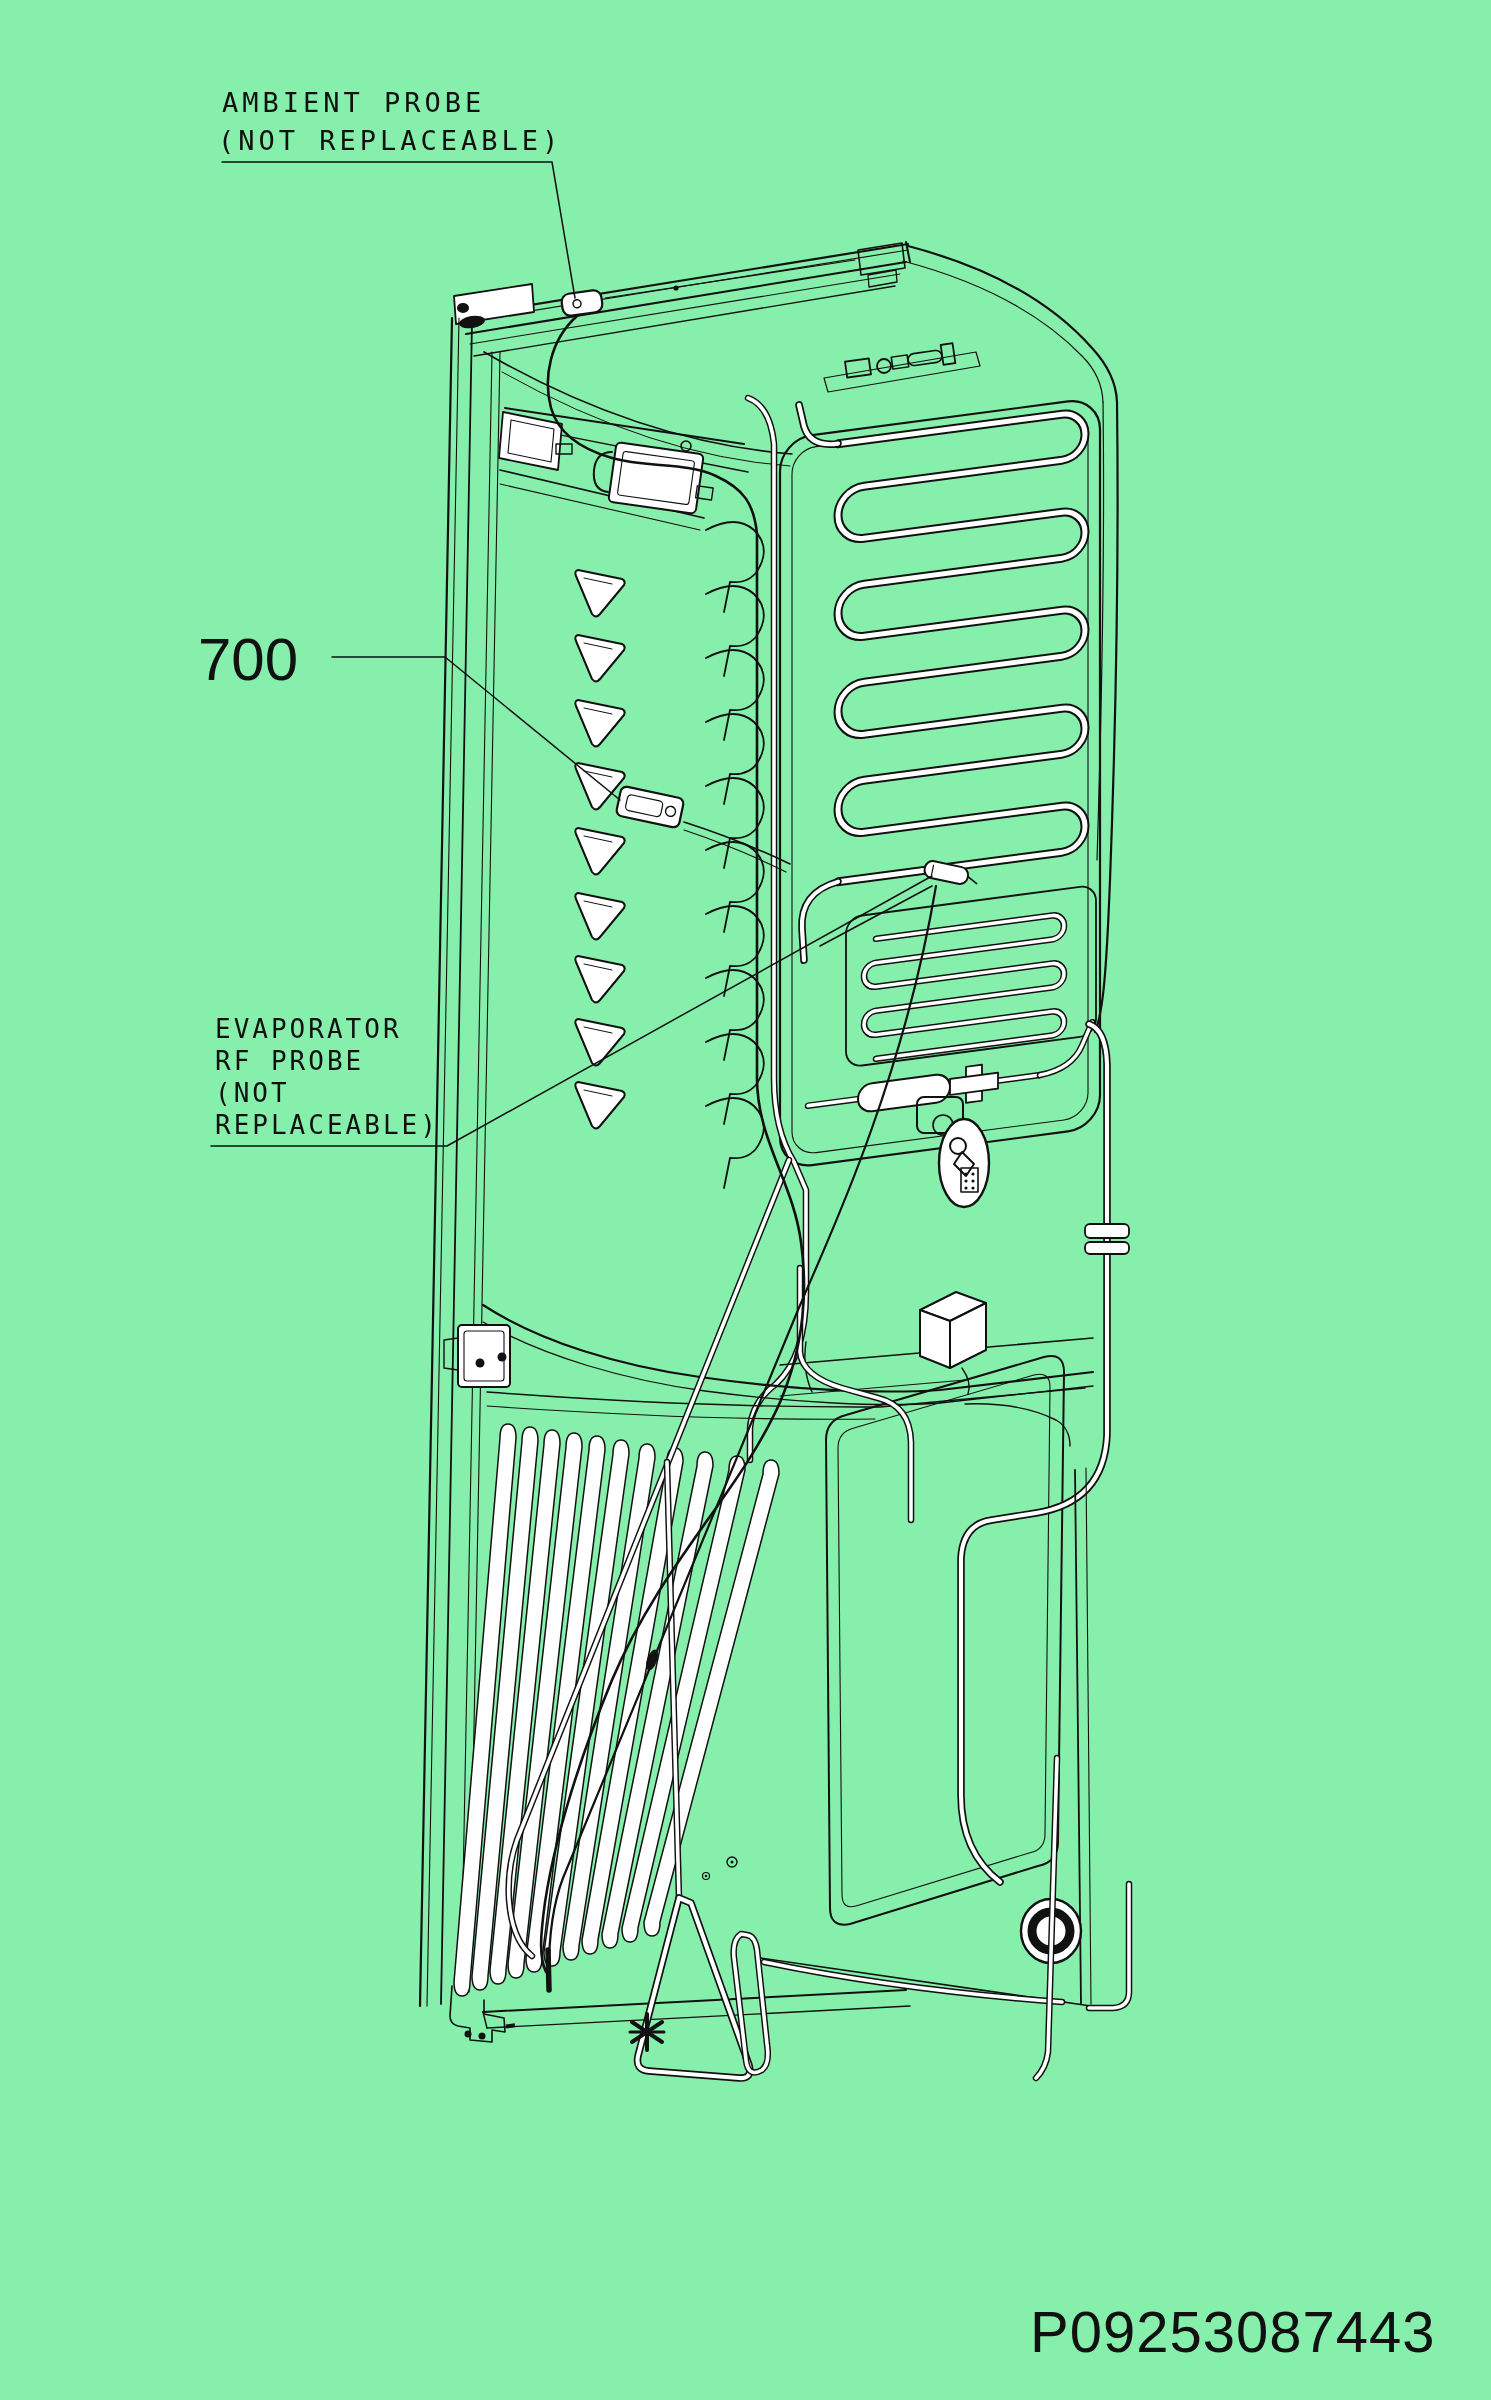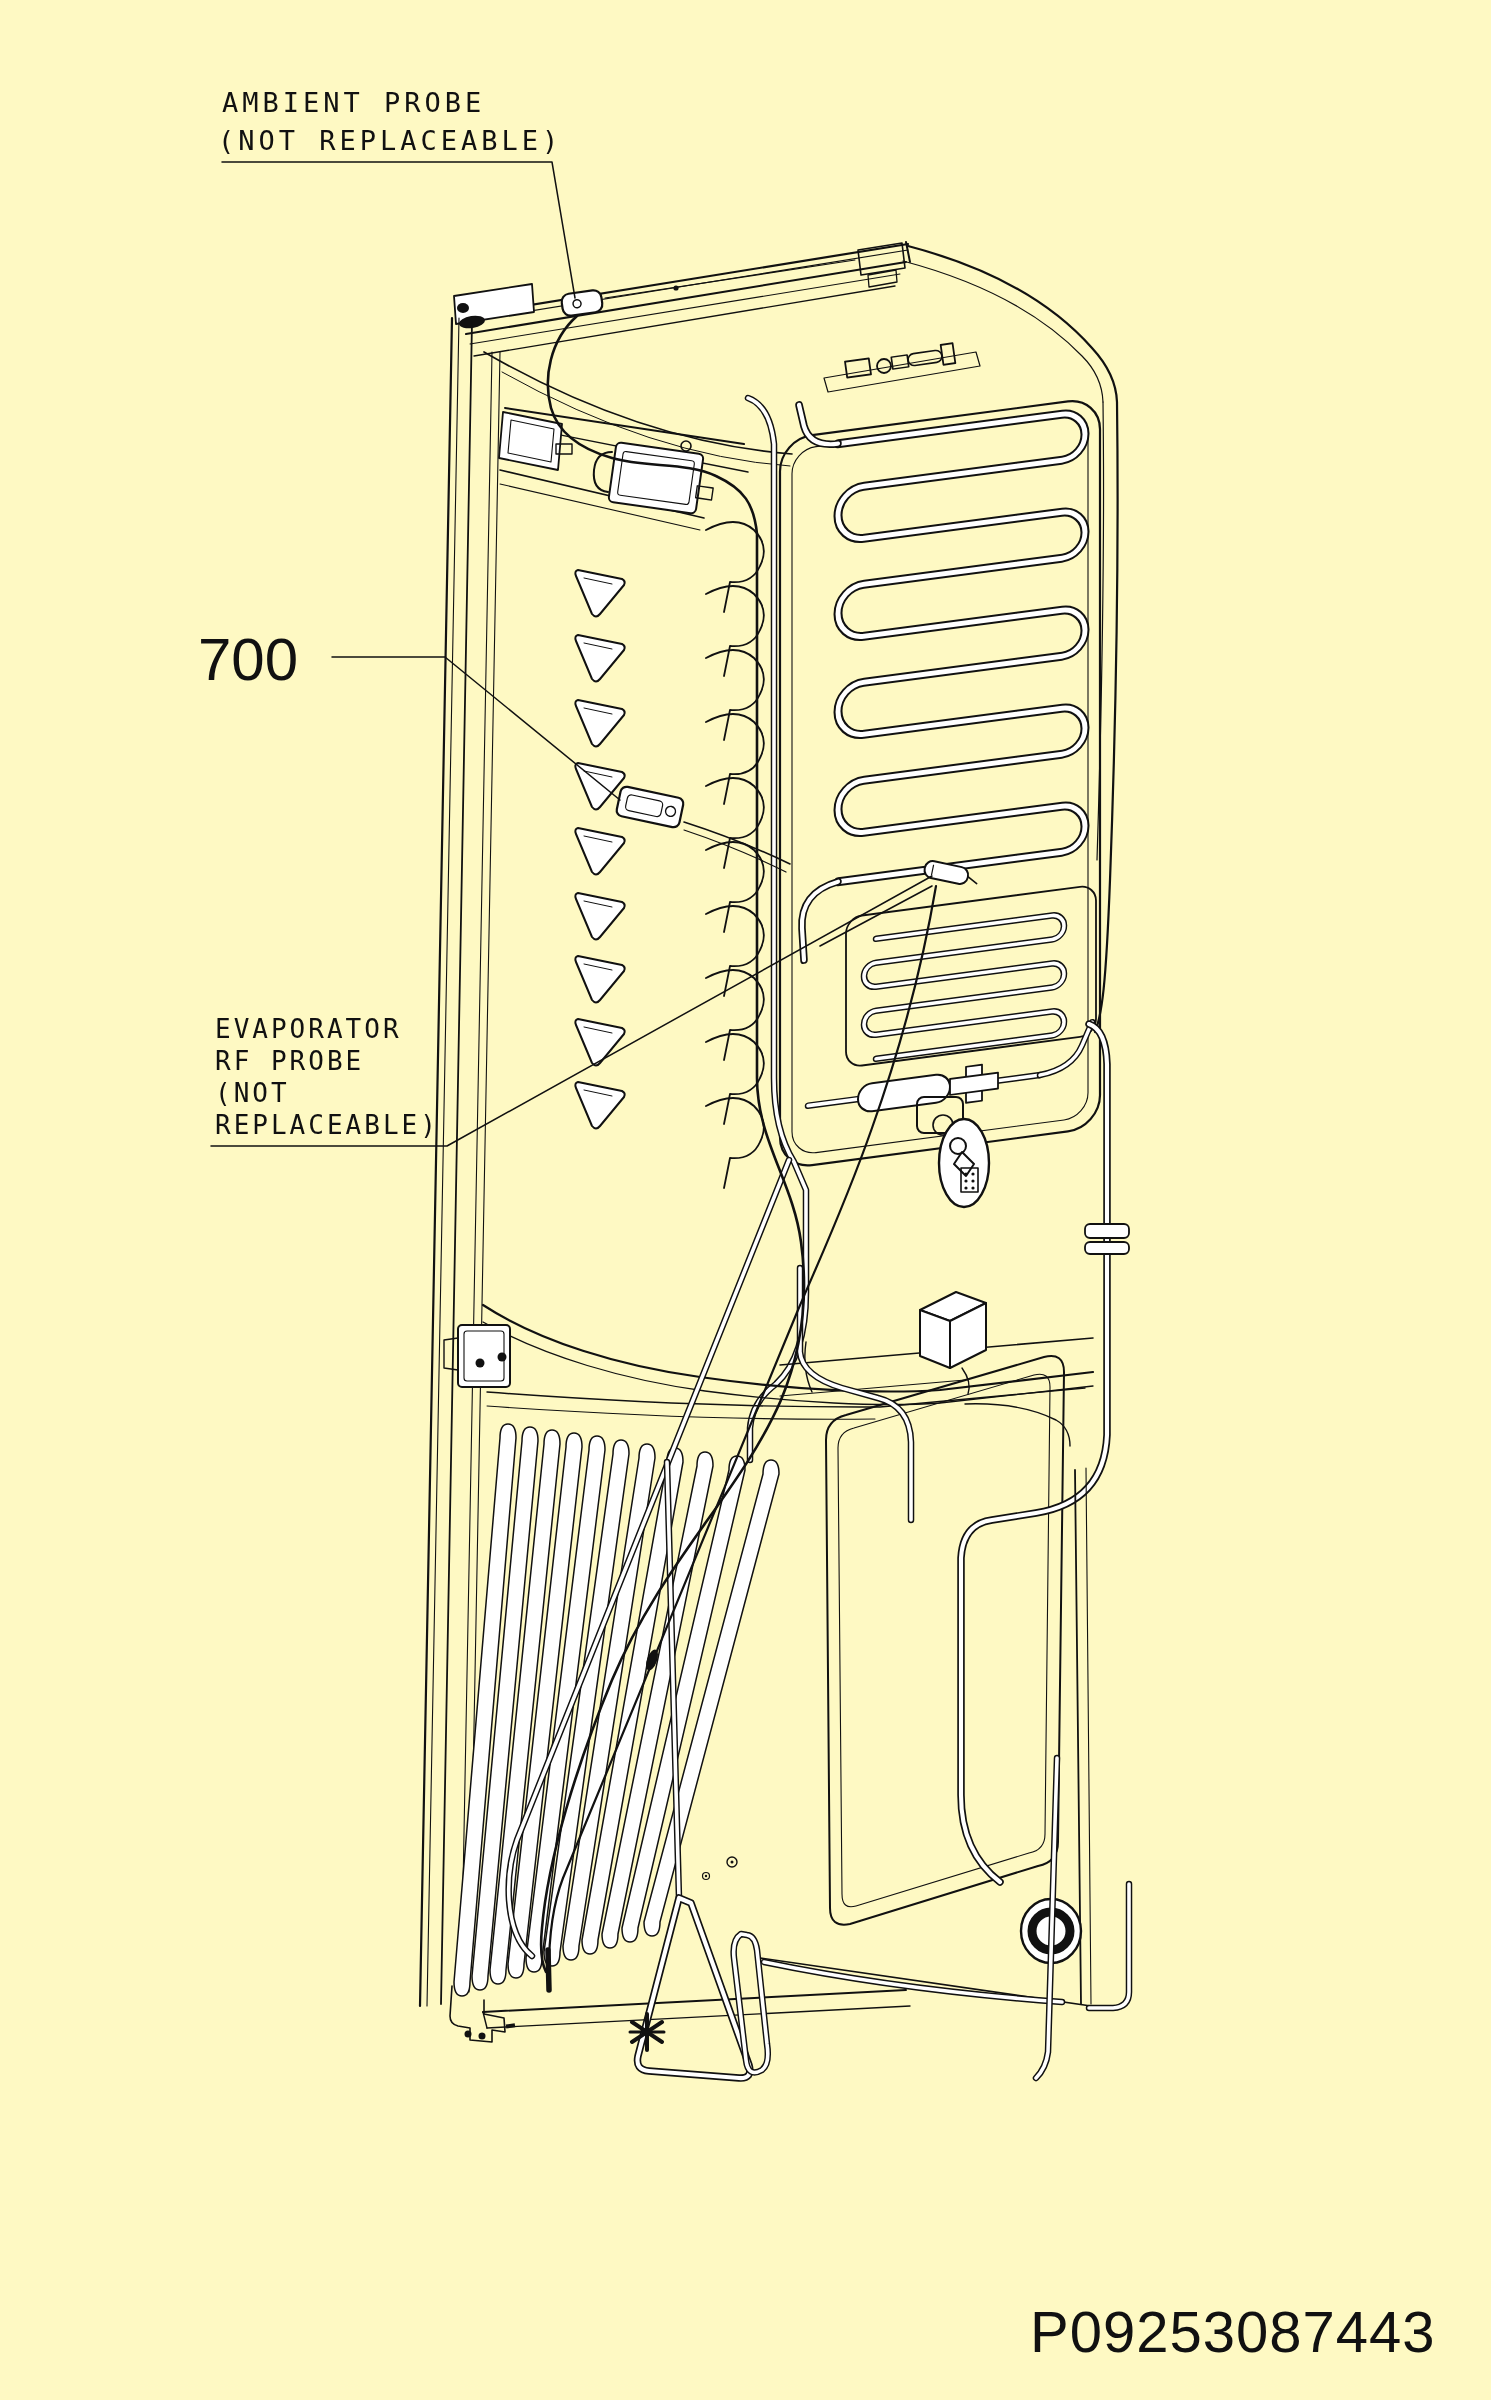--- a/index.html
+++ b/index.html
@@ -1,16 +1,16 @@
 <!DOCTYPE html>
 <html><head>
 <meta charset="utf-8">
 <style>
   html,body{margin:0;padding:0;background:#fff;}
-  .stage{position:relative;width:1491px;height:2400px;background:#fef9c3;overflow:hidden;}
+  .stage{position:relative;width:1491px;height:2400px;background:#86efac;overflow:hidden;}
   svg{display:block;}
   svg *{fill:none;stroke:#111;stroke-linecap:round;stroke-linejoin:round;}
   svg text{fill:#111;stroke:none;}
   .wfill{fill:#fff;}
   .blk{fill:#111;stroke:none;}
   .tube{stroke-width:9px;}
   .tube.thin{stroke-width:6.5px;}
   .tube.mid{stroke-width:7.5px;}
   .t-mono{font-family:"DejaVu Sans Mono",monospace;font-size:27px;letter-spacing:4px;}
   .t-mono2{font-family:"DejaVu Sans Mono",monospace;font-size:26px;letter-spacing:3px;}

